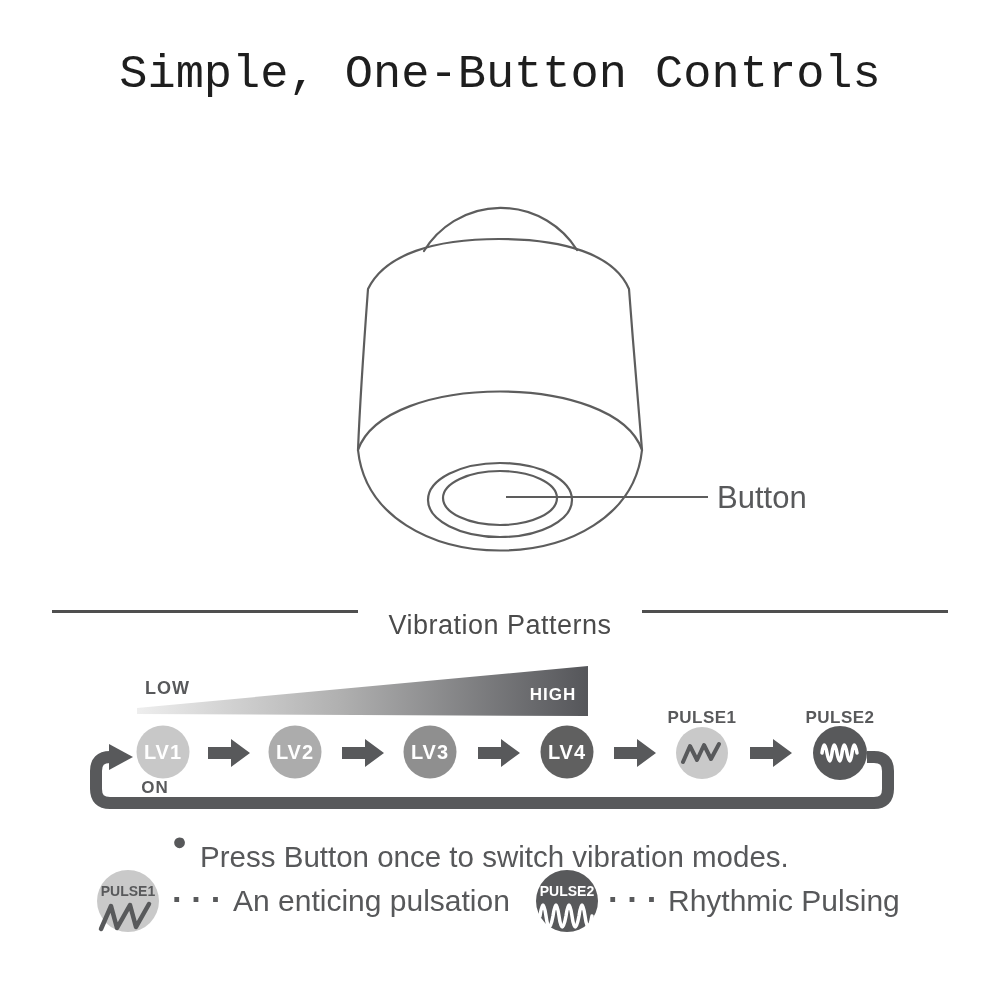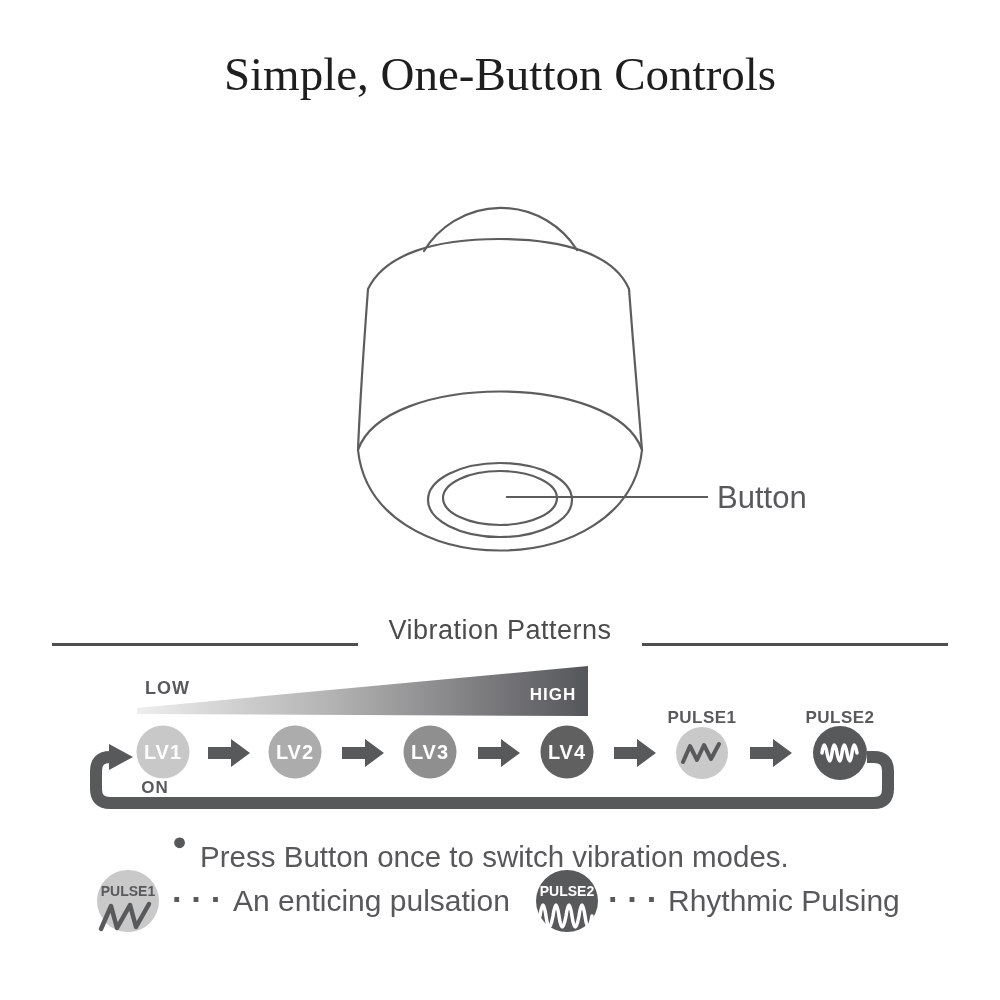--- a/index.html
+++ b/index.html
@@ -1,25 +1,25 @@
 <!DOCTYPE html>
 <html><head>
 <meta charset="utf-8">
 <style>
   html,body{margin:0;padding:0;background:#fff;}
   .page{position:relative;width:1000px;height:1000px;background:#ffffff;overflow:hidden;
         font-family:"Liberation Sans",sans-serif;}
   .title-line{position:absolute;left:0;width:1000px;text-align:center;
-        font-family:Liberation Serif, serif;color:#1e1e1e;font-size:47px;line-height:47px;white-space:nowrap;}
+        font-family:Liberation Mono, monospace;color:#1e1e1e;font-size:47px;line-height:47px;white-space:nowrap;}
   #title1{top:51px;}
   #title2{top:117px;}
   .abs-svg{position:absolute;left:0;width:1000px;display:block;}
   svg text{font-family:"Liberation Sans",sans-serif;}
   .section-heading{position:absolute;top:610px;left:52px;right:52px;height:36px;
-        display:flex;align-items:flex-end;gap:30px;}
+        display:flex;align-items:flex-start;gap:30px;}
   .section-heading .rule{flex:1;height:3px;background:#4f4f4f;}
   .section-heading .heading-text{font-size:27px;color:#4b4b4b;letter-spacing:0.5px;white-space:nowrap;}
   .note{position:absolute;top:825px;left:172px;height:32px;display:flex;align-items:center;gap:13px;}
   .note .bullet{font-size:25px;color:#57585a;line-height:32px;}
   .note .note-text{font-size:29.5px;color:#57585a;white-space:nowrap;margin-top:32px;}
 </style>
 </head>
 <body>
 
 <div class="page">

